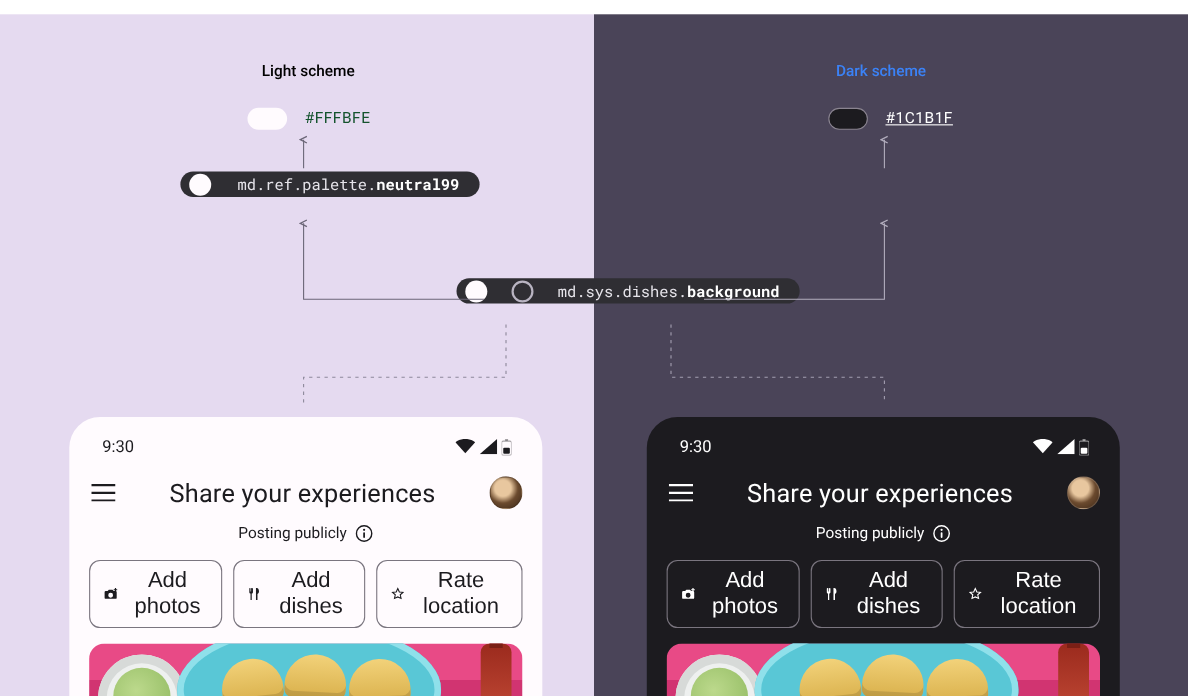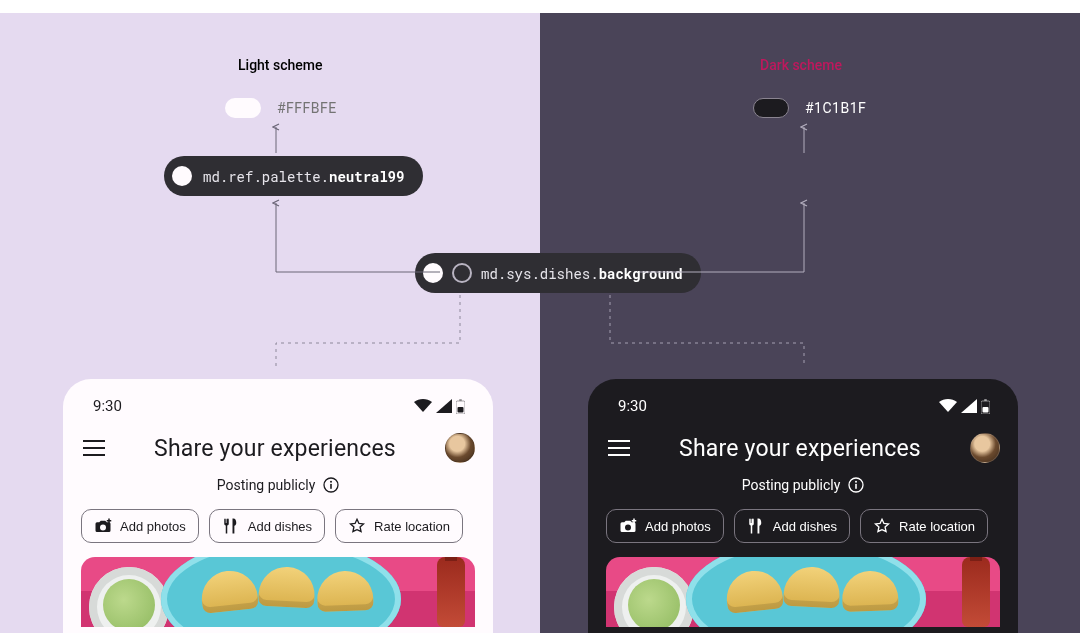--- a/index.html
+++ b/index.html
@@ -3,32 +3,32 @@
 <meta charset="utf-8">
 <style>
   * { box-sizing: border-box; margin: 0; padding: 0; }
   html, body { width: 1080px; height: 633px; overflow: hidden; font-family: -apple-system, "Segoe UI", Roboto, Helvetica, Arial, sans-serif; }
   .canvas { position: relative; width: 1080px; height: 633px; margin-top: 13px; }
   .half { position: absolute; top: 0; width: 540px; height: 633px; }
   .half.left { left: 0; background: #E5DAF0; }
   .half.right { left: 540px; background: #4A4458; }
   .scheme-label { position: absolute; top: 44px; font-size: 14px; font-weight: 500; color: #000; }
   .scheme-label.light { left: 238px; }
-  .scheme-label.dark { left: 760px; color: #be185d; }
+  .scheme-label.dark { left: 760px; color: #3b82f6; }
   .hex-row { position: absolute; top: 85px; display: flex; align-items: center; gap: 16px; }
   .hex-row.light { left: 225px; }
   .hex-row.dark { left: 753px; }
   .swatch { width: 36px; height: 20px; border-radius: 10px; }
   .swatch.lt { background: #FFFBFE; }
   .swatch.dk { background: #1C1B1F; border: 1px solid #8a8490;}
   .hex-text { font-size: 14px; letter-spacing: .5px; }
-  .hex-row.light .hex-text { color: #737373; }
-  .hex-row.dark .hex-text { color: #fff; }
-
-  .token-pill { position: absolute; display: flex; align-items: center; background: #2f2e33; border-radius: 22px; height: 40px; padding: 0 18px 0 8px; gap: 11px; font-family: ui-monospace, "Roboto Mono", Menlo, Consolas, monospace; font-size: 14px; color: #e6e4ea; white-space: nowrap; }
+  .hex-row.light .hex-text { color: #14532d; }
+  .hex-row.dark .hex-text { color: #fff; text-decoration: underline; }
+
+  .token-pill { position: absolute; display: flex; align-items: center; background: #2f2e33; border-radius: 22px; height: 23px; padding: 0 18px 0 8px; gap: 24px; font-family: ui-monospace, "Roboto Mono", Menlo, Consolas, monospace; font-size: 14px; color: #e6e4ea; white-space: nowrap; }
   .token-pill .circle { width: 20px; height: 20px; border-radius: 50%; }
   .token-pill .circle.fill-light { background: #FFFBFE; }
   .token-pill .circle.outline-dark { border: 2px solid #b9b4c2; background: transparent; }
   .token-pill .strong { font-weight: 700; color: #fff; }
   .pill-light { top: 143px; left: 164px; }
   .pill-dark { top: 143px; left: 694px; }
   .pill-sys  { top: 240px; left: 415px; }
   .pill-sys .circle { margin-right: -2px; }
 
   
@@ -41,21 +41,21 @@
   .statusbar { display: flex; justify-content: space-between; align-items: center; padding: 18px 28px 10px 30px; font-size: 15px; }
   .status-right { display: flex; align-items: center; gap: 4px; }
   .status-right svg { display: block; }
   .appbar { display: flex; align-items: center; justify-content: space-between; padding: 8px 18px 6px 20px; }
   .menu-icon svg { display:block; }
   .app-title { font-size: 23px; font-weight: 400; letter-spacing: .2px; }
   .avatar { width: 30px; height: 30px; border-radius: 50%; background: radial-gradient(circle at 40% 35%, #e8c79f 0 30%, #6b4a2e 55%, #3a2718 100%); display:inline-block; border:1px solid rgba(0,0,0,.1);}
   .phone.dark .avatar { border-color: rgba(255,255,255,.15); }
   .subline { display:flex; align-items:center; justify-content:center; gap:8px; padding: 8px 0 16px; font-size: 14px; }
   .chips { display:flex; gap:10px; padding: 0 18px 14px 18px; }
-  .chip { display:flex; align-items:center; gap:8px; border:1px solid; border-radius:10px; padding: 7px 12px; font-size:13px; font-weight:500; }
+  .chip { display:flex; align-items:center; gap:8px; border:1px solid; border-radius:10px; padding: 7px 12px; font-size:20px; font-weight:500; }
   .phone.light .chip { border-color:#7a757f; color:#1C1B1F; background:transparent; }
   .phone.dark .chip  { border-color:#7a757f; color:#fff; background:transparent; }
   .chip svg { display:block; width:18px; height:18px; }
   .content-img { margin: 0 18px; height: 70px; border-radius: 14px 14px 0 0; overflow:hidden; position:relative; }
   .phone.dark .content-img, .phone.light .content-img { }
   
   .food-bg { position:absolute; inset:0; background: linear-gradient(180deg, #e84a86 0 48%, #d13471 48% 100%); }
   .plate { position:absolute; left:80px; top:-18px; width:240px; height:120px; background:#59c7d6; border-radius:50%; box-shadow: inset 0 0 0 6px #8fe0ea; }
   .taco { position:absolute; width:56px; height:40px; border-radius:28px 28px 8px 8px; background: linear-gradient(#f2d27a,#d9b04b); box-shadow: inset 0 -6px 0 rgba(0,0,0,.12); }
   .taco.t1{ left:120px; top:14px; transform:rotate(-6deg);}

